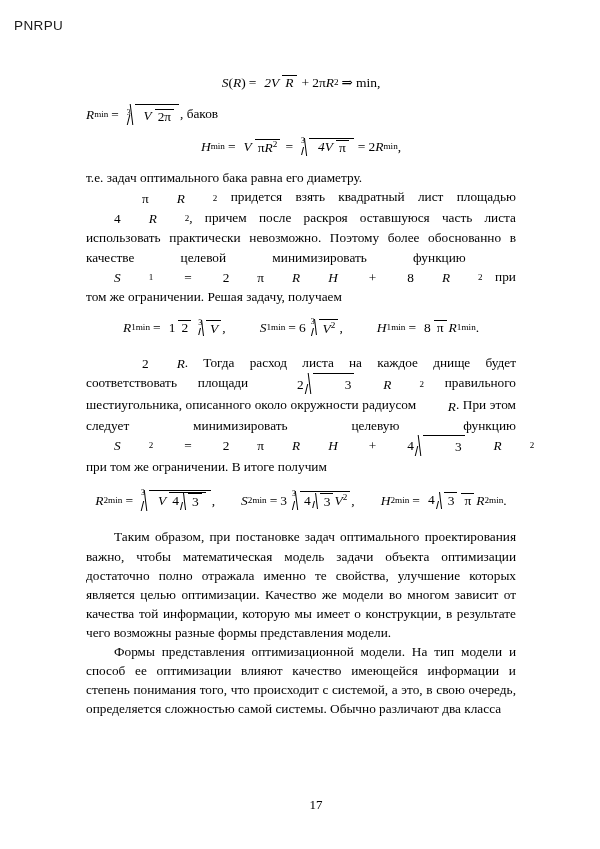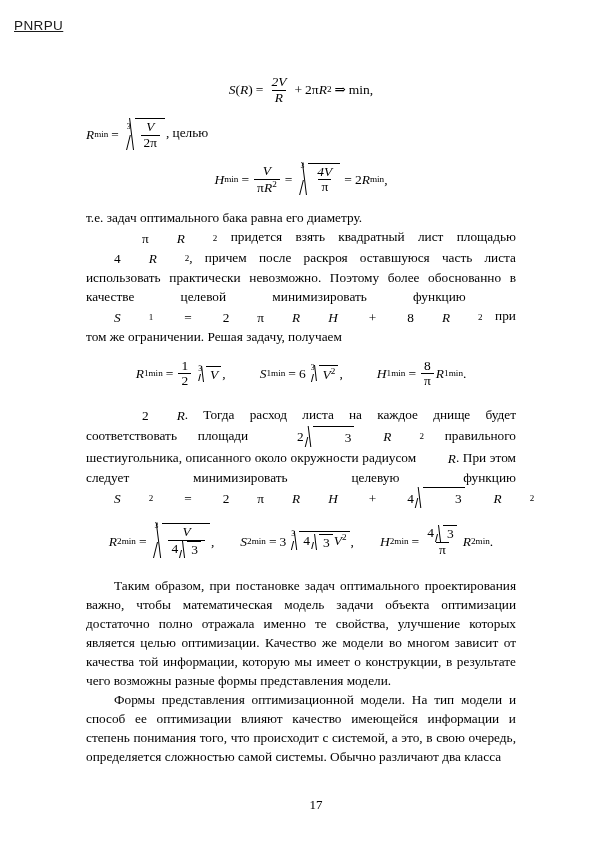--- a/index.html
+++ b/index.html
@@ -23,21 +23,20 @@
   }
   .header-logo {
     position: absolute;
     top: 18px;
     left: 14px;
     font-family: "Liberation Sans", "DejaVu Sans", sans-serif;
     font-size: 13.5px;
     letter-spacing: 0.4px;
     color: #1a1a1a;
     font-weight: 400;
-    text-decoration: underline;
   }
   .content {
     position: absolute;
     top: 66px;
     left: 86px;
     width: 430px;
   }
   p.body-par {
     margin: 0;
     font-size: 13.3px;
@@ -75,21 +74,21 @@
     letter-spacing: 0;
   }
   .sup {
     font-size: 0.68em;
     vertical-align: 0.52em;
     font-style: normal;
   }
   
   .frac {
     display: inline-flex;
-    flex-direction: column;
+    flex-direction: row;
     align-items: center;
     vertical-align: middle;
     margin: 0 2px;
     line-height: 1.08;
   }
   .frac .num { padding: 0 3px 0px 3px; }
   .frac .den { padding: 0px 3px 0 3px; border-top: 1px solid #000; }
   
   .radical {
     display: inline-flex;
@@ -190,21 +189,21 @@
         <span class="radical">
           <span class="rad-index">3</span>
           <span class="rad-sign"></span>
           <span class="rad-body">
             <span class="frac">
               <span class="num mi">V</span>
               <span class="den"><span class="mu">2</span><span class="mgreek">π</span></span>
             </span>
           </span>
         </span>
-      </span><span>, целью</span>
+      </span><span>, баков</span>
     </p>
 
     <div class="math-block" style="margin-top:12px;margin-bottom:12px;">
       <span class="math-row">
         <span class="mi">H</span>
           <span class="sub">min</span>
         <span class="op">=</span>
         <span class="frac">
           <span class="num mi">V</span>
           <span class="den"><span class="mgreek">π</span><span class="mi">R</span><span class="sup mi">2</span></span>
@@ -325,20 +324,21 @@
           <span class="mi">H</span>
           <span class="op">+</span>
           <span class="mu">4</span>
           <span class="radical">
             <span class="rad-sign"></span>
             <span class="rad-body mu">3</span>
           </span>
           <span class="mi">R</span>
           <span class="sup mi">2</span>
         </span>
+      <span>при том же ограничении. В итоге получим</span>
     </p>
 
     <div class="math-block" style="margin-top:14px;margin-bottom:16px;">
       <span class="math-row">
         <span class="mi">R</span>
           <span class="sub">2min</span>
         <span class="op">=</span>
         <span class="radical">
           <span class="rad-index">3</span>
           <span class="rad-sign"></span>

